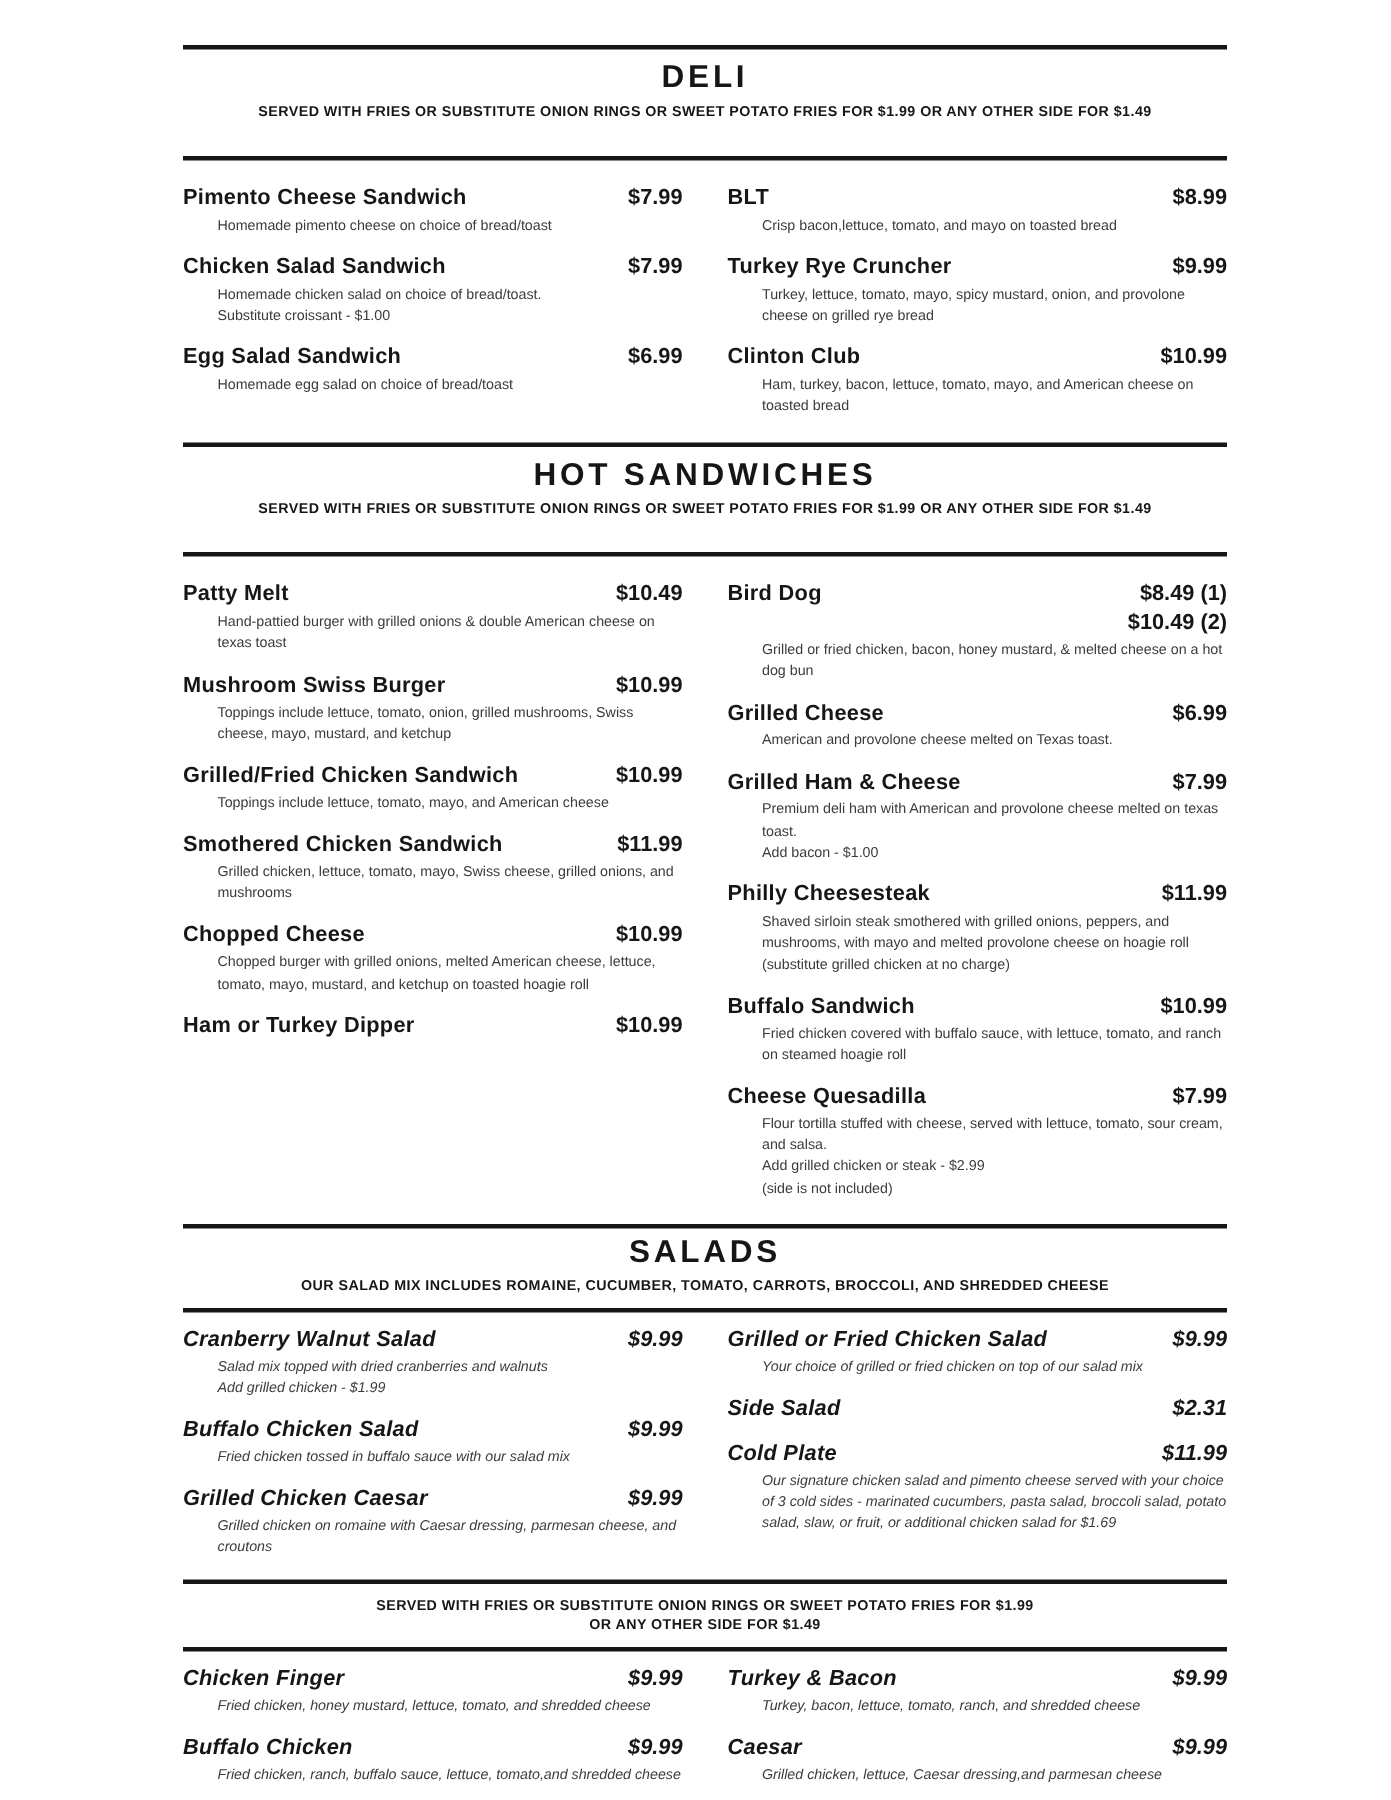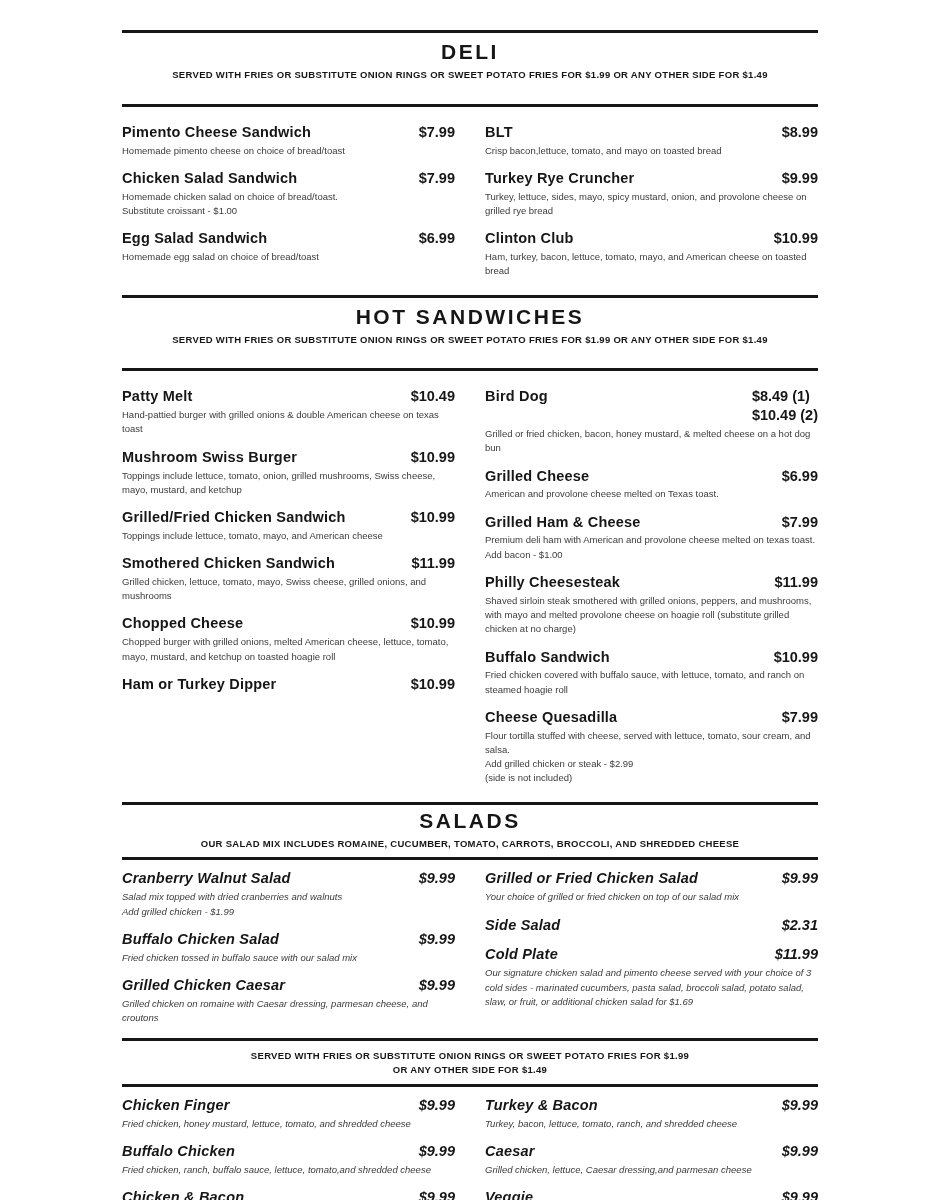--- a/index.html
+++ b/index.html
@@ -13,24 +13,24 @@
   .section-title { font-size:21px; font-weight:700; letter-spacing:2.5px; }
   .section-sub { font-size:9.5px; font-weight:600; letter-spacing:0.3px; margin-top:4px;
     white-space:pre-line; line-height:1.45; }
 
   .cols { display:grid; grid-template-columns:1fr 1fr; column-gap:30px;
     padding:16px 0 5px; align-items:start; }
   .cols.compact { padding:9px 0 2px;font-style:italic; }
   .menu-item { margin-bottom:11px; }
   .item-top { display:flex; justify-content:space-between; align-items:flex-start; gap:10px; }
   .item-name { font-size:14.5px; font-weight:600; letter-spacing:0.2px; line-height:1.25; }
-  .item-price { font-size:14.5px; font-weight:600; white-space:pre-line;
+  .item-price { font-size:14.5px; font-weight:600; text-align:right; white-space:pre-line;
     flex-shrink:0; line-height:1.3; }
   .item-desc { font-size:9.5px; font-weight:500; color:#3b3b3b; line-height:1.5;
-    margin-top:2px; white-space:pre-line; }
+    margin-top:2px; white-space:pre-line;margin-left:23px; }
 </style>
 </head>
 <body>
 
 <div class="menu">
 
   <div class="section-head">
     <div class="section-title">DELI</div>
     <div class="section-sub">SERVED WITH FRIES OR SUBSTITUTE ONION RINGS OR SWEET POTATO FRIES FOR $1.99 OR ANY OTHER SIDE FOR $1.49</div>
   </div>
@@ -68,21 +68,21 @@
       <span class="item-price">$8.99</span>
     </div>
     <div class="item-desc">Crisp bacon,lettuce, tomato, and mayo on toasted bread</div>
   </div>
 
   <div class="menu-item">
     <div class="item-top">
       <span class="item-name">Turkey Rye Cruncher</span>
       <span class="item-price">$9.99</span>
     </div>
-    <div class="item-desc">Turkey, lettuce, sides, mayo, spicy mustard, onion, and provolone cheese on grilled rye bread</div>
+    <div class="item-desc">Turkey, lettuce, tomato, mayo, spicy mustard, onion, and provolone cheese on grilled rye bread</div>
   </div>
 
   <div class="menu-item">
     <div class="item-top">
       <span class="item-name">Clinton Club</span>
       <span class="item-price">$10.99</span>
     </div>
     <div class="item-desc">Ham, turkey, bacon, lettuce, tomato, mayo, and American cheese on toasted bread</div>
   </div>
 </div>

